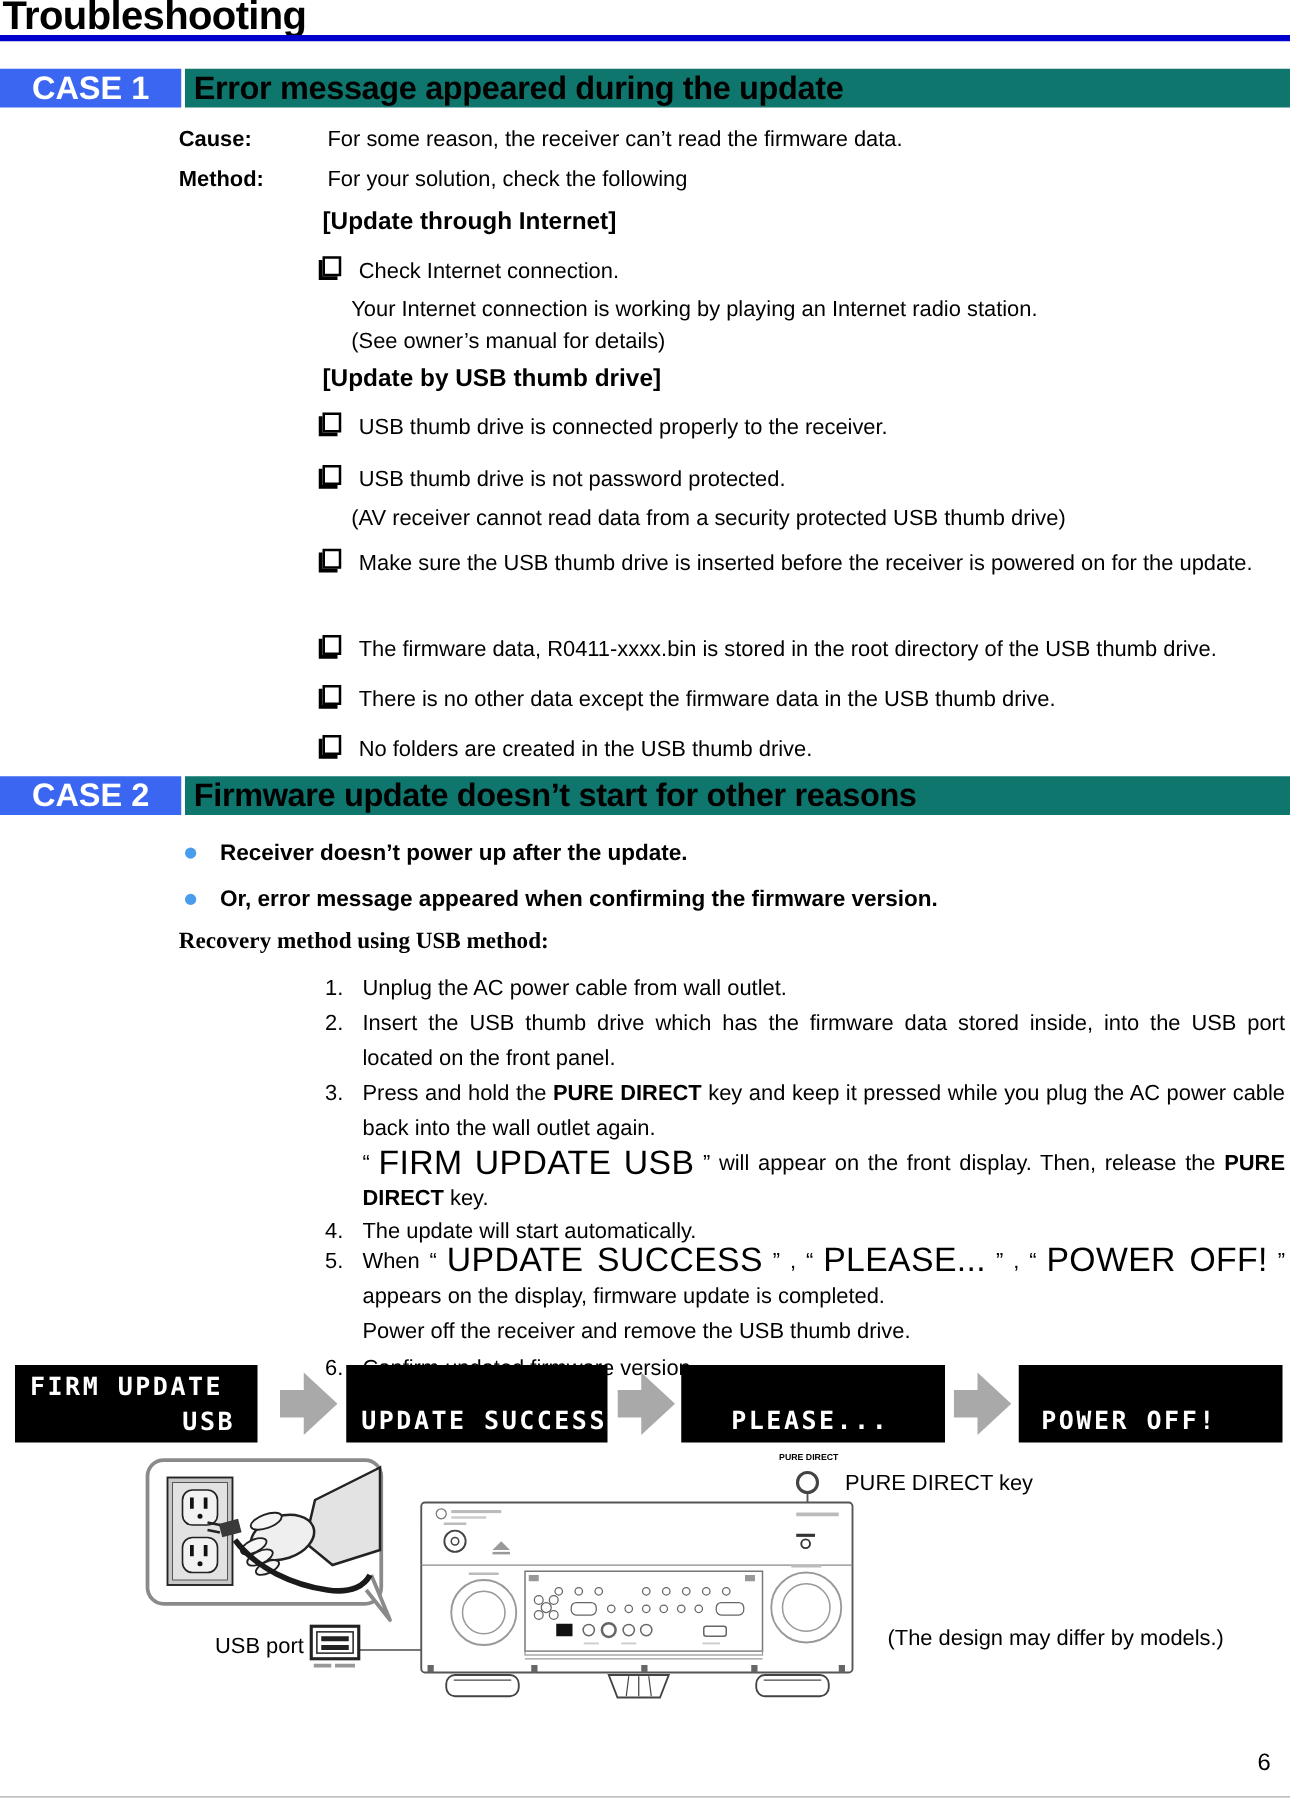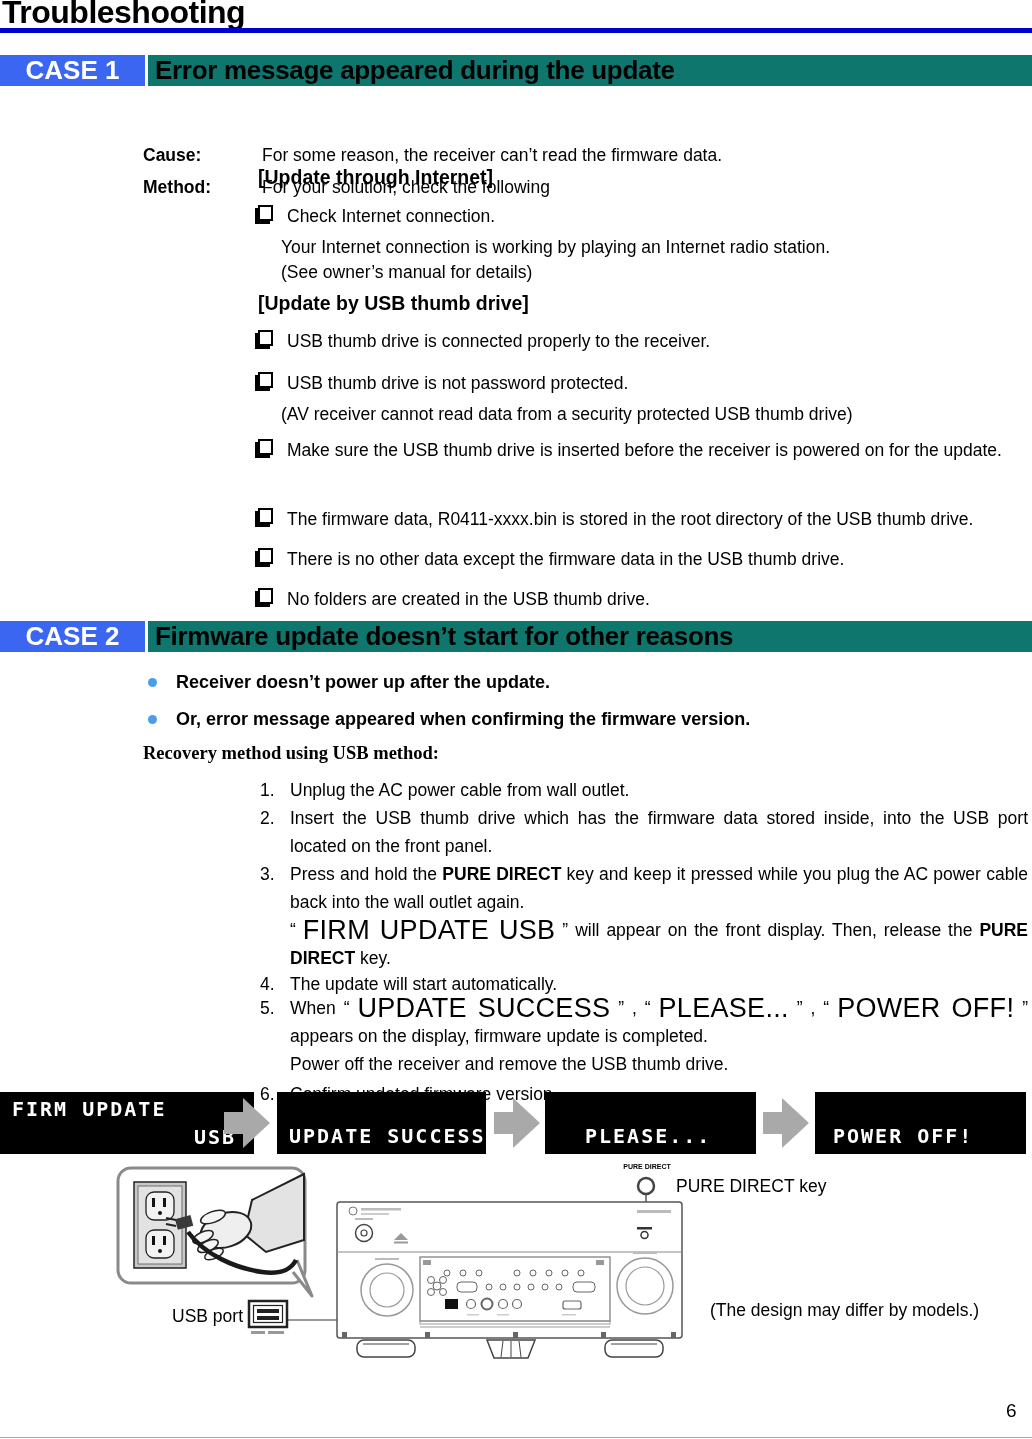--- a/index.html
+++ b/index.html
@@ -13,21 +13,21 @@
 
   
   .case-band{left:0;width:1032px;height:40px;display:flex;align-items:flex-end;}
   .case-badge{width:145px;background:#3b66f2;color:#fff;font-size:26px;font-weight:bold;
               display:flex;align-items:center;justify-content:center;letter-spacing:0;}
   .case-gap{width:3px;background:#fff;}
   .case-title{flex:1;background:#0f766e;font-size:26px;font-weight:bold;
               display:flex;align-items:center;padding-left:7px;letter-spacing:-0.3px;}
 
   
-  .lblrow{position:absolute;display:flex;font-size:17.5px;line-height:22px;margin-top:44px;}
+  .lblrow{position:absolute;display:flex;font-size:17.5px;line-height:22px;}
   .lblrow .lbl{width:119px;font-weight:bold;flex:none;}
   .sec-head{position:absolute;left:115px;font-size:19.5px;font-weight:bold;}
   .check-item{position:absolute;left:115px;display:flex;width:774px;}
   .checkbox{flex:none;width:11px;height:12px;border:2px solid #000;background:#fff;
             box-shadow:-3px 3px 0 #000;margin:3px 14px 0 0;}
   .check-text{font-size:17.5px;line-height:29px;text-align:justify;width:738px;}
   .subnote{position:absolute;left:138px;font-size:17.5px;line-height:25px;}
 
   .bullet-row{position:absolute;left:5px;display:flex;}
   .dot{flex:none;width:9px;height:9px;border-radius:50%;background:#4a9ded;margin:6px 19px 0 0;}
@@ -159,21 +159,21 @@
       <div class="num">5.</div>
       <div class="body"><span>When “ </span><span class="lcd-inline">UPDATE SUCCESS</span><span> ” , “ </span><span class="lcd-inline">PLEASE...</span><span> ” , “ </span><span class="lcd-inline">POWER OFF!</span><span> ” appears on the display, firmware update is completed.</span><span class="blockline">Power off the receiver and remove the USB thumb drive.</span></div>
     </div>
     <div class="step" style="top:420px">
       <div class="num">6.</div>
       <div class="body">Confirm updated firmware version.</div>
     </div>
   </div>
 
   <div class="abs lcd-strip">
-    <div class="lcd-panel" style="left:0;width:254px">
+    <div class="lcd-panel" style="left:12px;width:194px">
       <div class="lcd-line1">FIRM UPDATE</div>
       <div class="lcd-line2">USB</div>
     </div>
     <svg class="seq-arrow" style="left:224px" width="47" height="56" viewBox="0 0 47 56">
       <polygon points="0,17 19,17 19,3 46,28 19,53 19,39 0,39" fill="#a9a9a9"></polygon>
     </svg>
     <div class="lcd-panel" style="left:277px;width:209px">
       <div class="lcd-bottom" style="left:12px">UPDATE SUCCESS</div>
     </div>
     <svg class="seq-arrow" style="left:494px" width="47" height="56" viewBox="0 0 47 56">

